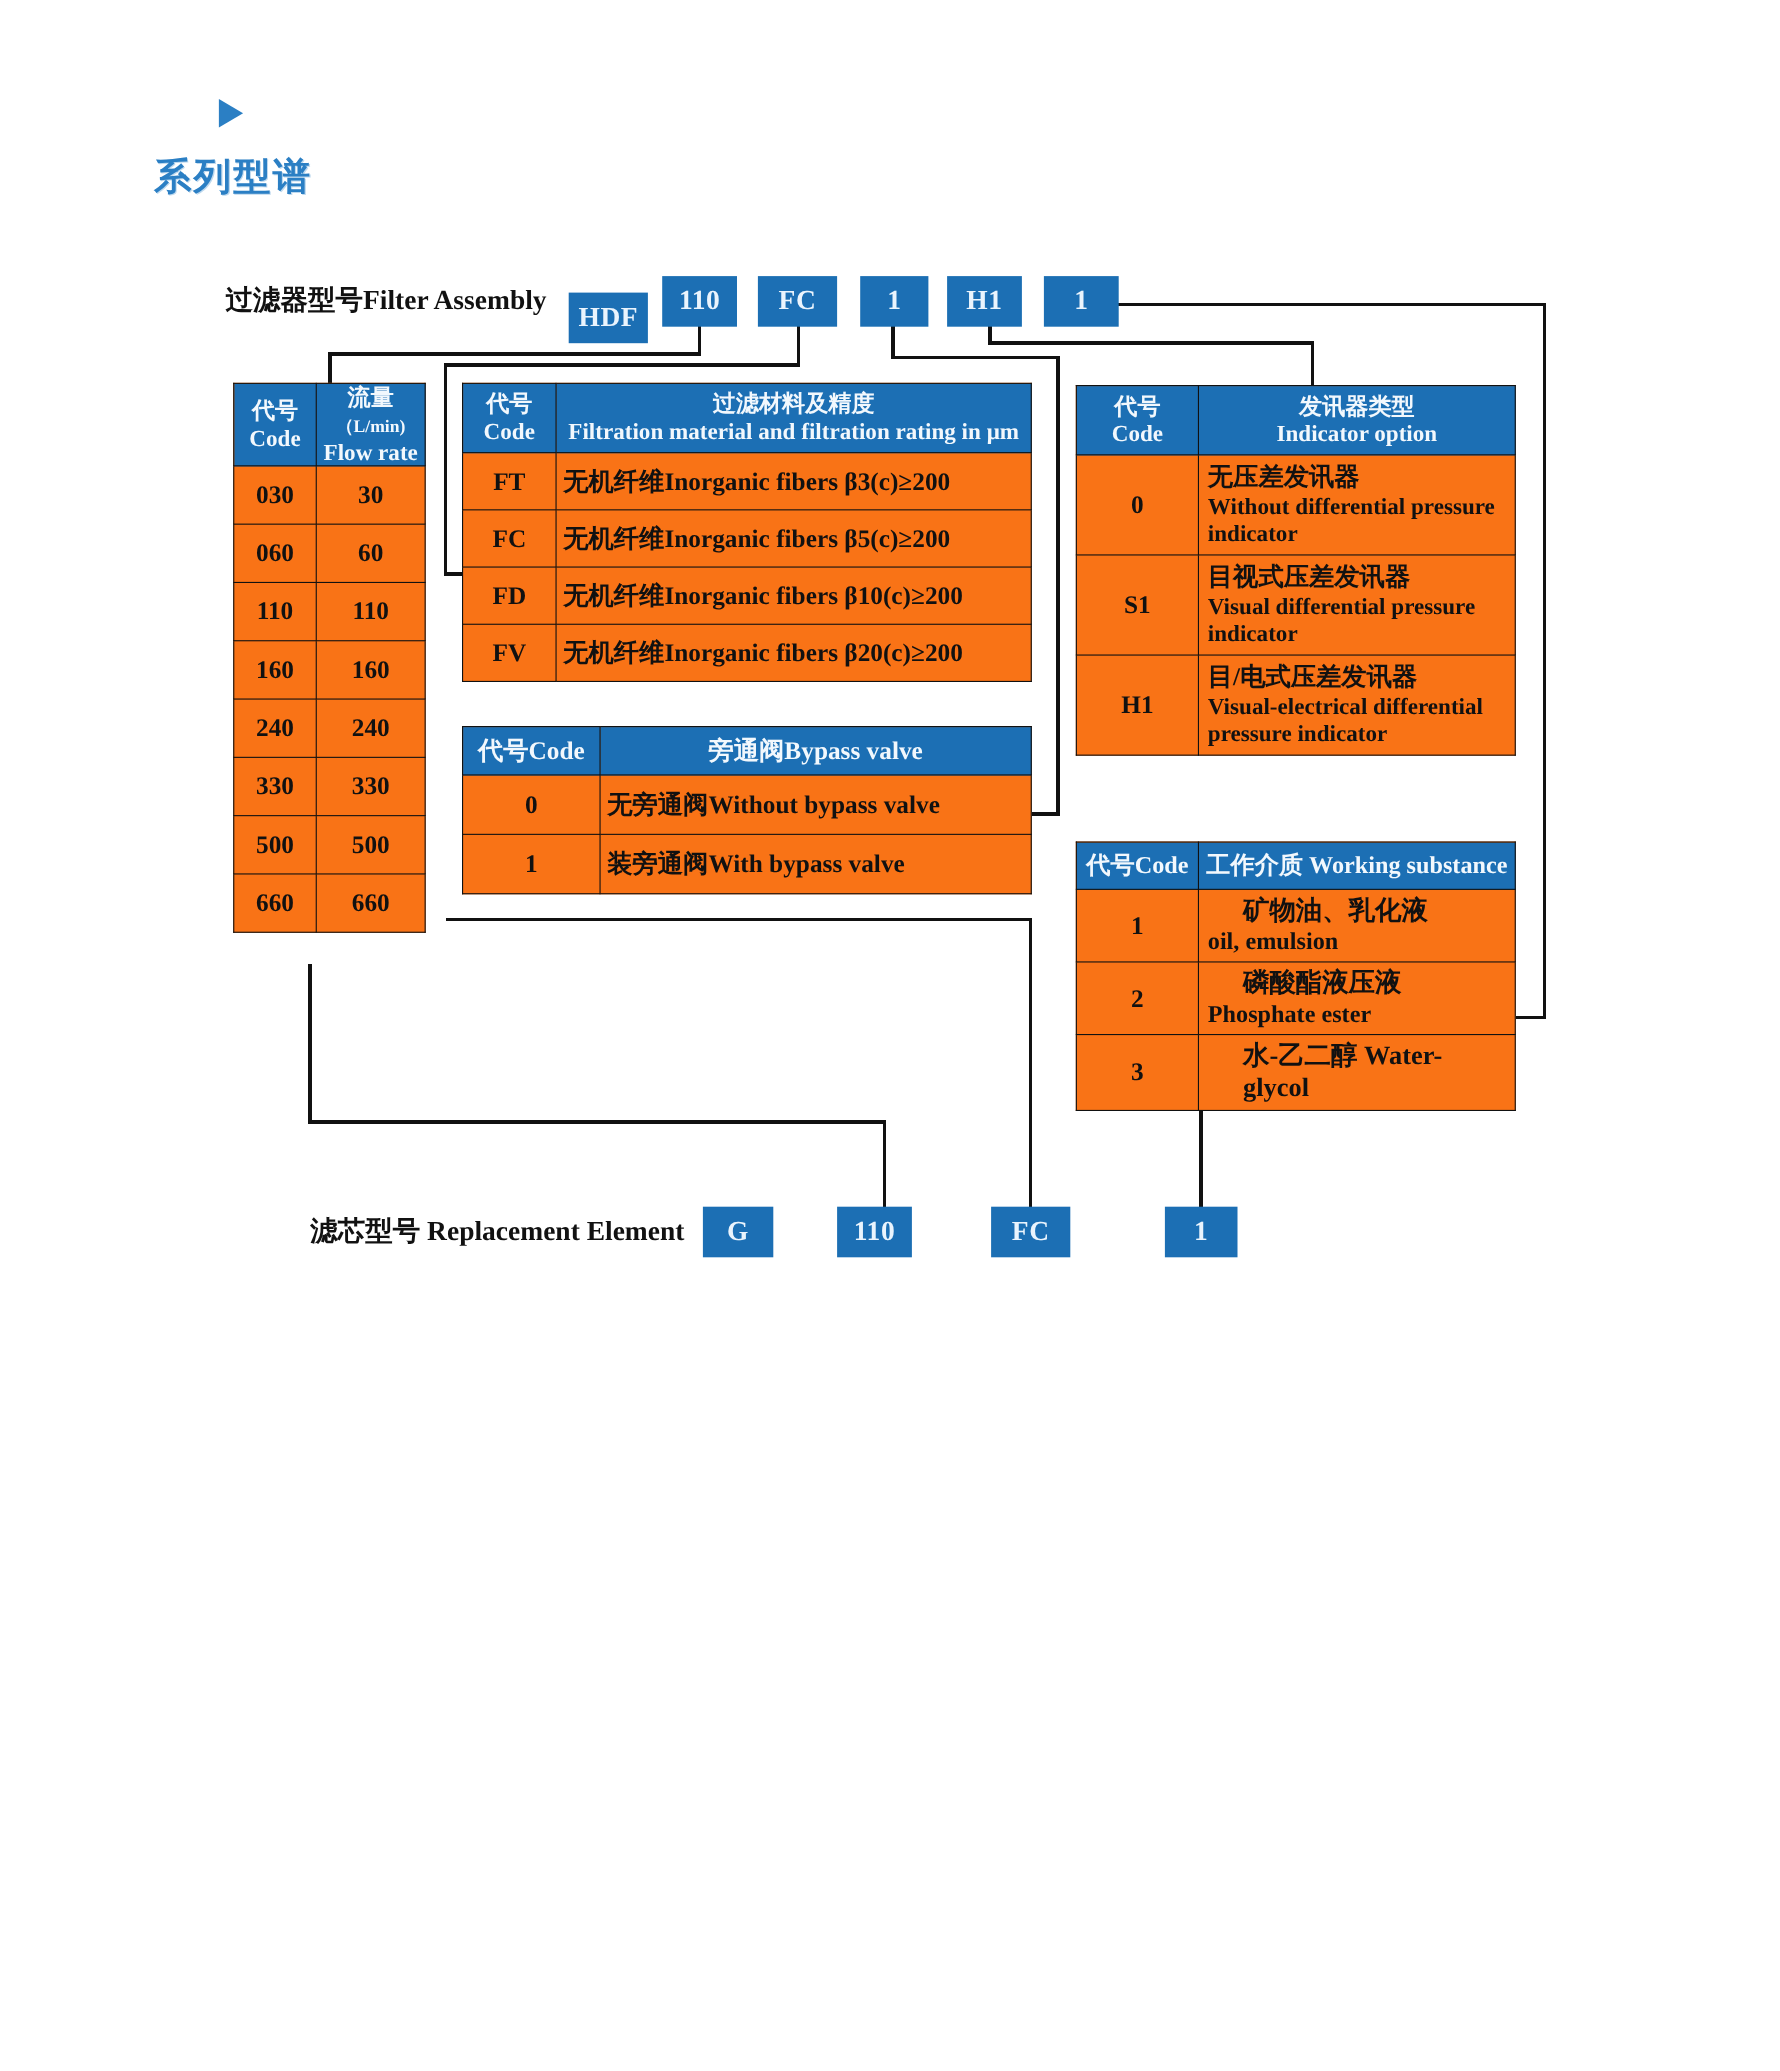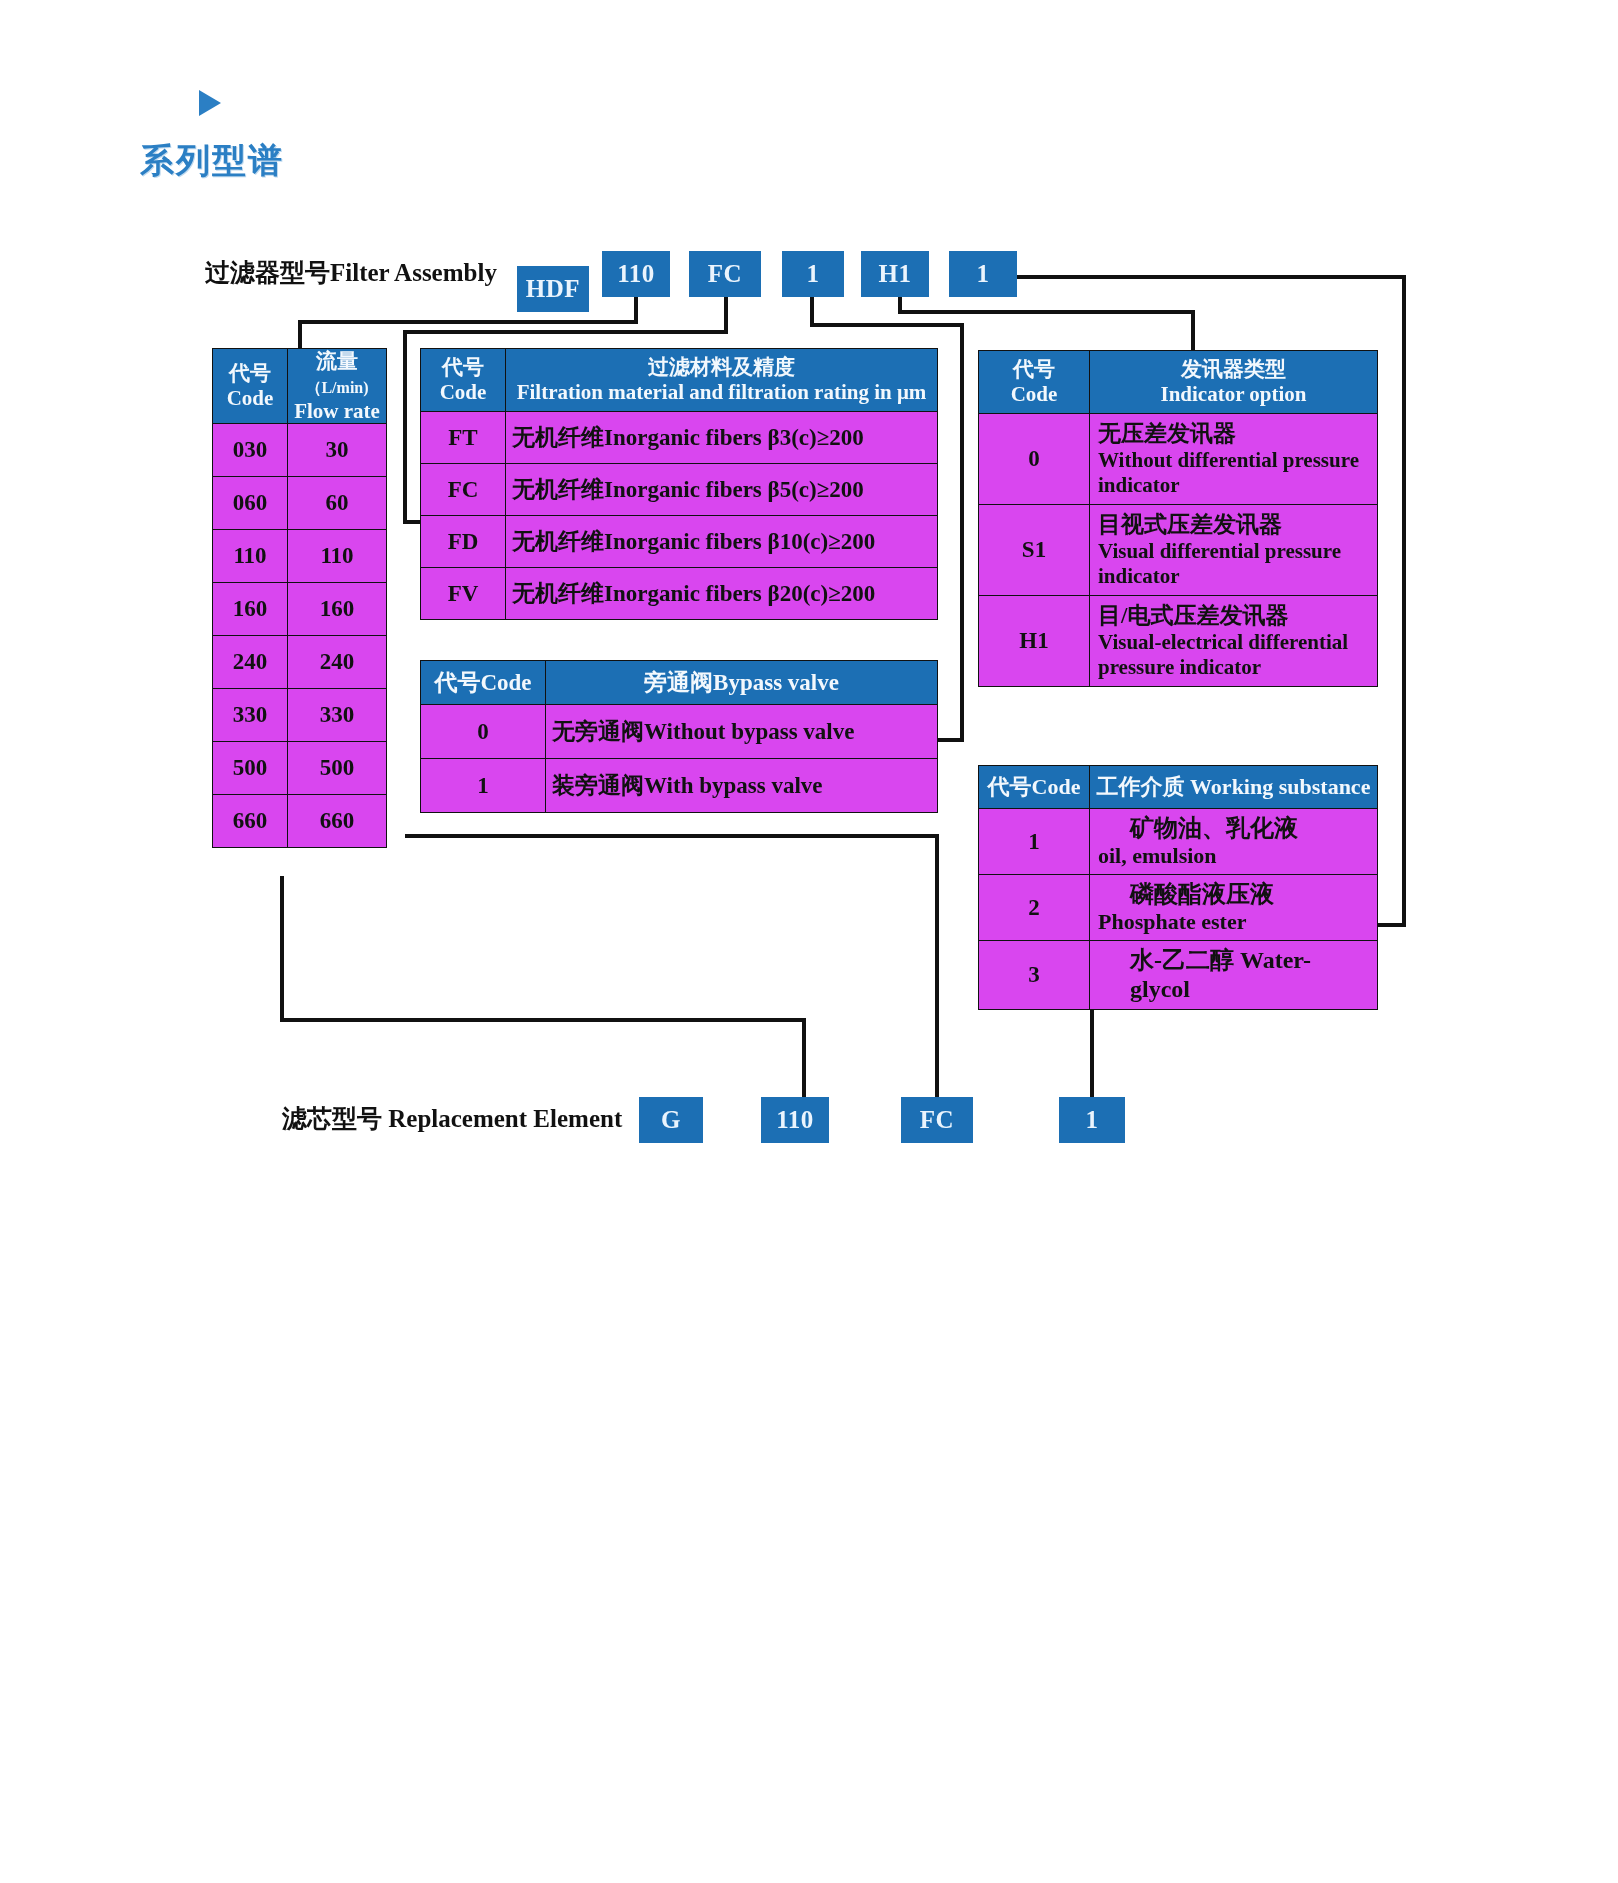--- a/index.html
+++ b/index.html
@@ -34,21 +34,21 @@
     font-family:"Liberation Serif","DejaVu Serif",serif;
     font-weight:bold;font-size:25px;letter-spacing:.5px;
     box-shadow:0 0 0 1px #1c6fb4;
   }
   .rowlabel{
     position:absolute;font-size:25px;font-weight:bold;white-space:nowrap;
     font-family:"Liberation Serif","DejaVu Serif",serif;
   }
 
   
-  .tbl{position:absolute;border-collapse:collapse;background:#d946ef;}
+  .tbl{position:absolute;border-collapse:collapse;background:#f97316;}
   .tbl td,.tbl th{
     border:1.5px solid #111;padding:0 6px;vertical-align:middle;
     font-family:"Liberation Serif","DejaVu Serif",serif;
   }
   .tbl thead th{
     background:#1c6fb4;color:#f2f8fd;font-weight:bold;text-align:center;
     line-height:1.18;border:1.5px solid #111;
   }
   .tbl .code-cell{text-align:center;font-weight:bold;font-size:23px;}
   .tbl .txt-cell{font-size:23px;font-weight:bold;line-height:1.2;font-family:Liberation Serif, serif;}

